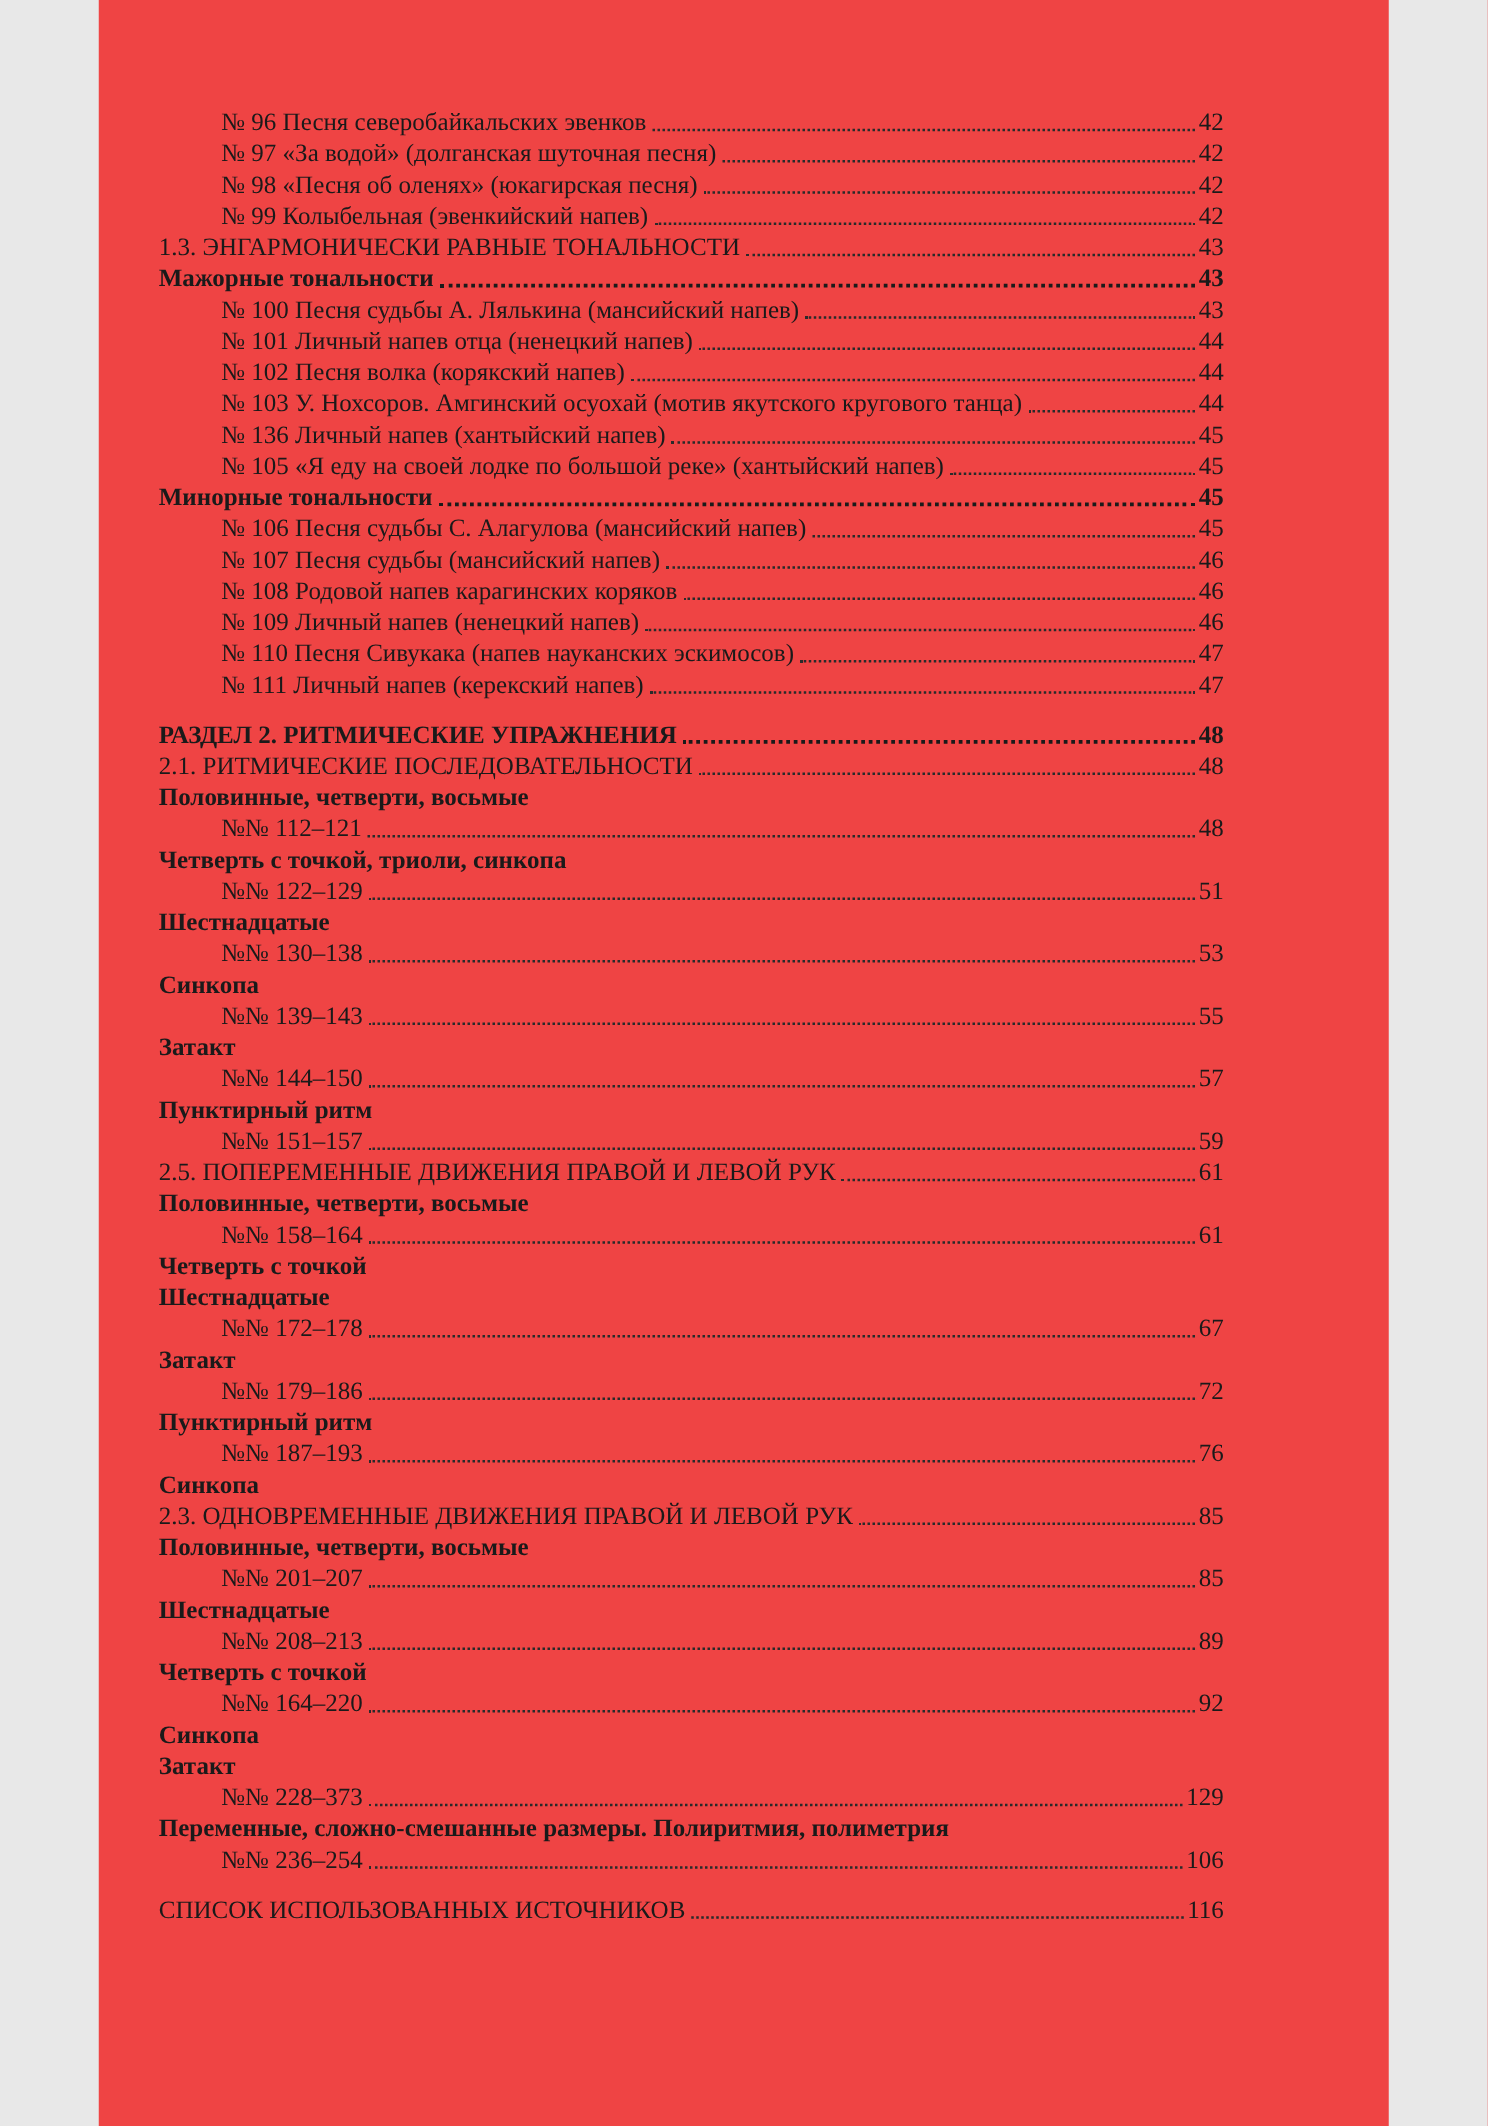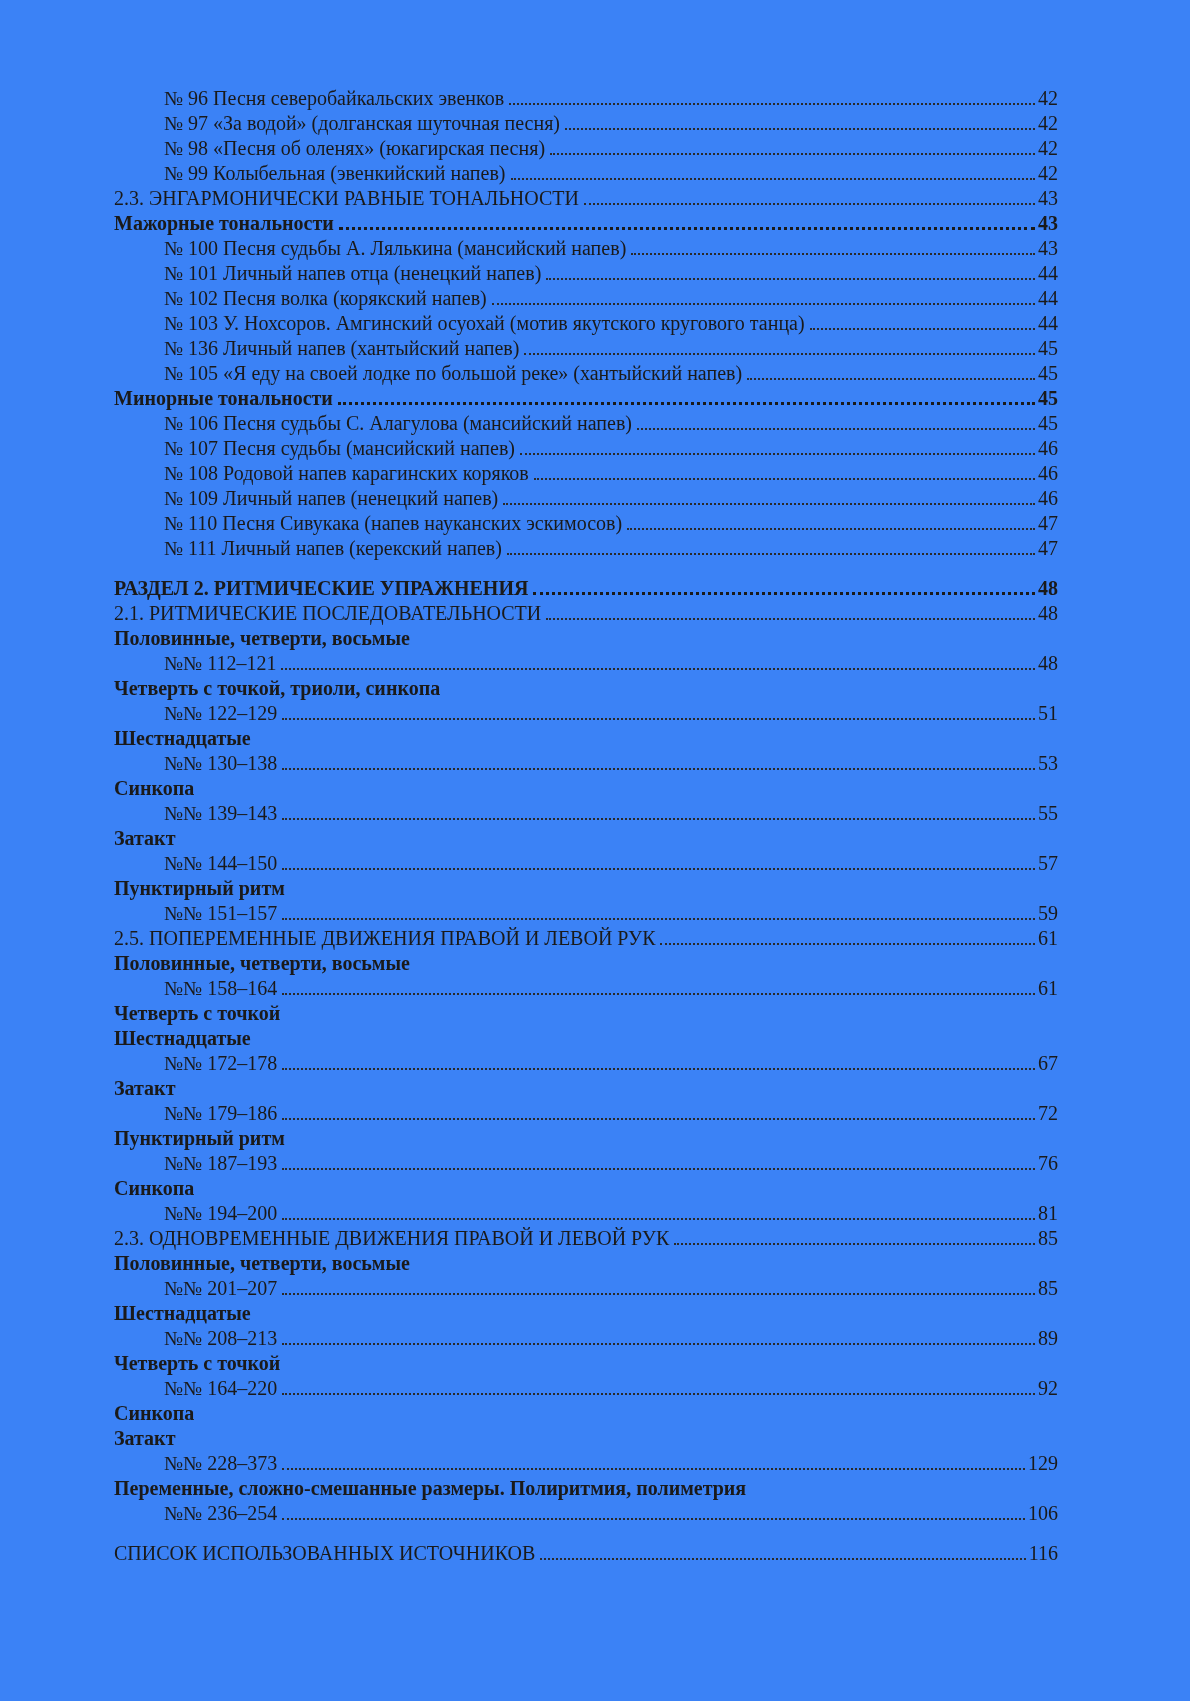--- a/index.html
+++ b/index.html
@@ -1,26 +1,26 @@
 <!DOCTYPE html>
 <html lang="ru"><head>
 <meta charset="utf-8">
 <style>
   html, body { margin: 0; padding: 0; background: #e8e8e8; }
   .sheet {
     position: relative;
-    width: 1190px;
+    width: 1032px;
     height: 1701px;
     margin: 0 auto;
-    background: #3b82f6;
+    background: #ef4444;
     color: #1a1a1a;
     font-family: "Liberation Serif", "DejaVu Serif", serif;
     font-size: 20px;
     box-sizing: border-box;
-    padding: 86px 132px 0 114px;
+    padding: 86px 132px 0 48px;
     overflow: hidden;
   }
   .toc-list { display: block; }
   .row {
     display: flex;
     flex-direction: row;
     align-items: baseline;
     height: 25px;
     line-height: 25px;
     white-space: nowrap;
@@ -62,21 +62,21 @@
     <span class="label">№ 98 «Песня об оленях» (юкагирская песня)</span>
     <span class="dots"></span>
     <span class="pagenum">42</span>
   </div>
       <div class="row indent">
     <span class="label">№ 99 Колыбельная (эвенкийский напев)</span>
     <span class="dots"></span>
     <span class="pagenum">42</span>
   </div>
       <div class="row">
-    <span class="label">2.3. ЭНГАРМОНИЧЕСКИ РАВНЫЕ ТОНАЛЬНОСТИ</span>
+    <span class="label">1.3. ЭНГАРМОНИЧЕСКИ РАВНЫЕ ТОНАЛЬНОСТИ</span>
     <span class="dots"></span>
     <span class="pagenum">43</span>
   </div>
       <div class="row bold">
     <span class="label">Мажорные тональности</span>
     <span class="dots"></span>
     <span class="pagenum">43</span>
   </div>
       <div class="row indent">
     <span class="label">№ 100 Песня судьбы А. Лялькина (мансийский напев)</span>
@@ -249,25 +249,20 @@
   </div>
       <div class="row indent">
     <span class="label">№№ 187–193</span>
     <span class="dots"></span>
     <span class="pagenum">76</span>
   </div>
       <div class="row bold">
     <span class="label">Синкопа</span>
 
   </div>
-      <div class="row indent">
-    <span class="label">№№ 194–200</span>
-    <span class="dots"></span>
-    <span class="pagenum">81</span>
-  </div>
       <div class="row">
     <span class="label">2.3. ОДНОВРЕМЕННЫЕ ДВИЖЕНИЯ ПРАВОЙ И ЛЕВОЙ РУК</span>
     <span class="dots"></span>
     <span class="pagenum">85</span>
   </div>
       <div class="row bold">
     <span class="label">Половинные, четверти, восьмые</span>
 
   </div>
       <div class="row indent">

